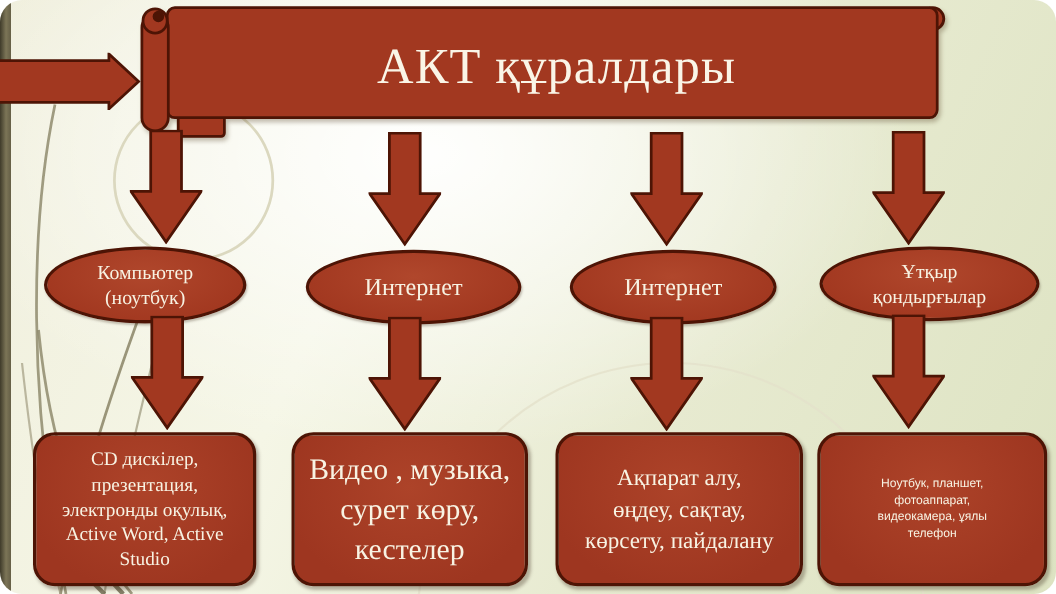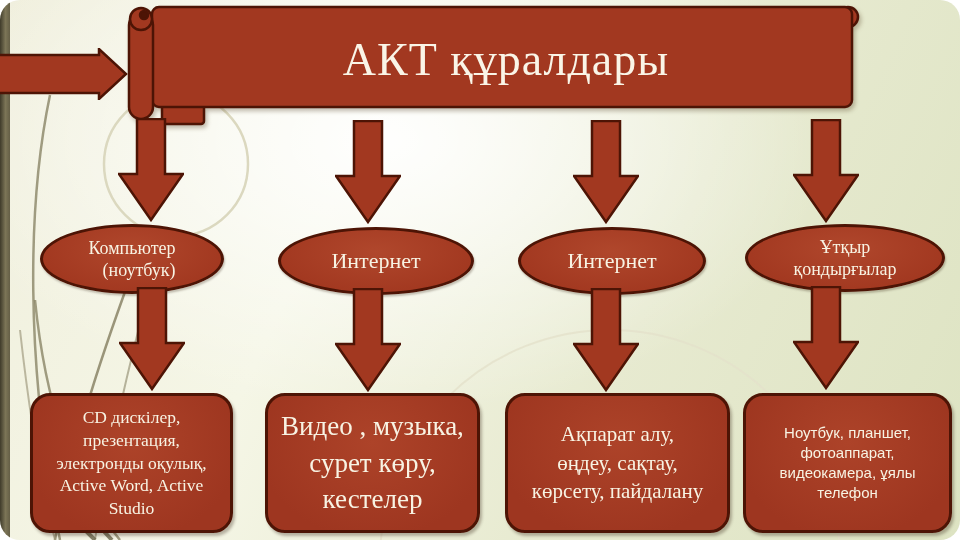--- a/index.html
+++ b/index.html
@@ -41,37 +41,37 @@
   .arrow-bot.c4{left:793px;top:286px;}
   
   .ellipse{
     position:absolute;border-radius:50%;
     border:3px solid #4d1405;
     background:radial-gradient(ellipse at 50% 35%, #b0472c 0%, #a23820 75%);
     color:#f8f3e3;display:flex;align-items:center;justify-content:center;
     text-align:center;white-space:pre-line;line-height:1.25;
     box-shadow:1px 2px 2px rgba(40,20,5,.25);
   }
-  .ellipse.c1{left:40px;top:224px;width:178px;height:64px;font-size:18px;text-align:right;}
+  .ellipse.c1{left:40px;top:224px;width:178px;height:64px;font-size:18px;}
   .ellipse.c2{left:278px;top:227px;width:190px;height:62px;font-size:22px;}
   .ellipse.c3{left:518px;top:227px;width:182px;height:62px;font-size:22px;}
   .ellipse.c4{left:745px;top:224px;width:194px;height:62px;font-size:18px;justify-content:center;}
   
   .box{
     position:absolute;top:393px;height:140px;border-radius:20px;
     border:3px solid #4d1405;box-sizing:border-box;
     background:radial-gradient(ellipse at 50% 35%, #ad4329 0%, #9e3620 78%);
     color:#f8f3e3;display:flex;align-items:center;justify-content:center;
     text-align:center;white-space:pre-line;line-height:1.35;
     box-shadow:2px 3px 3px rgba(40,20,5,.3);
   }
   .box.c1{left:30px;width:203px;font-size:17.5px;line-height:1.3;}
   .box.c2{left:265px;width:215px;font-size:27px;}
   .box.c3{left:505px;width:225px;font-size:21px;justify-content:center;}
-  .box.c4{left:743px;width:209px;font-size:15px;line-height:1.35;
+  .box.c4{left:743px;width:209px;font-size:11px;line-height:1.35;
           font-family:"Liberation Sans", sans-serif;}
 </style>
 </head>
 <body>
 
 <div class="slide">
 
   <svg class="decor" viewBox="0 0 960 540" fill="none">
     <circle cx="176" cy="164" r="72" stroke="#dbd8bf" stroke-width="2.5"></circle>
     <circle cx="610" cy="560" r="230" stroke="#e4e1ca" stroke-width="2" opacity="0.8"></circle>

